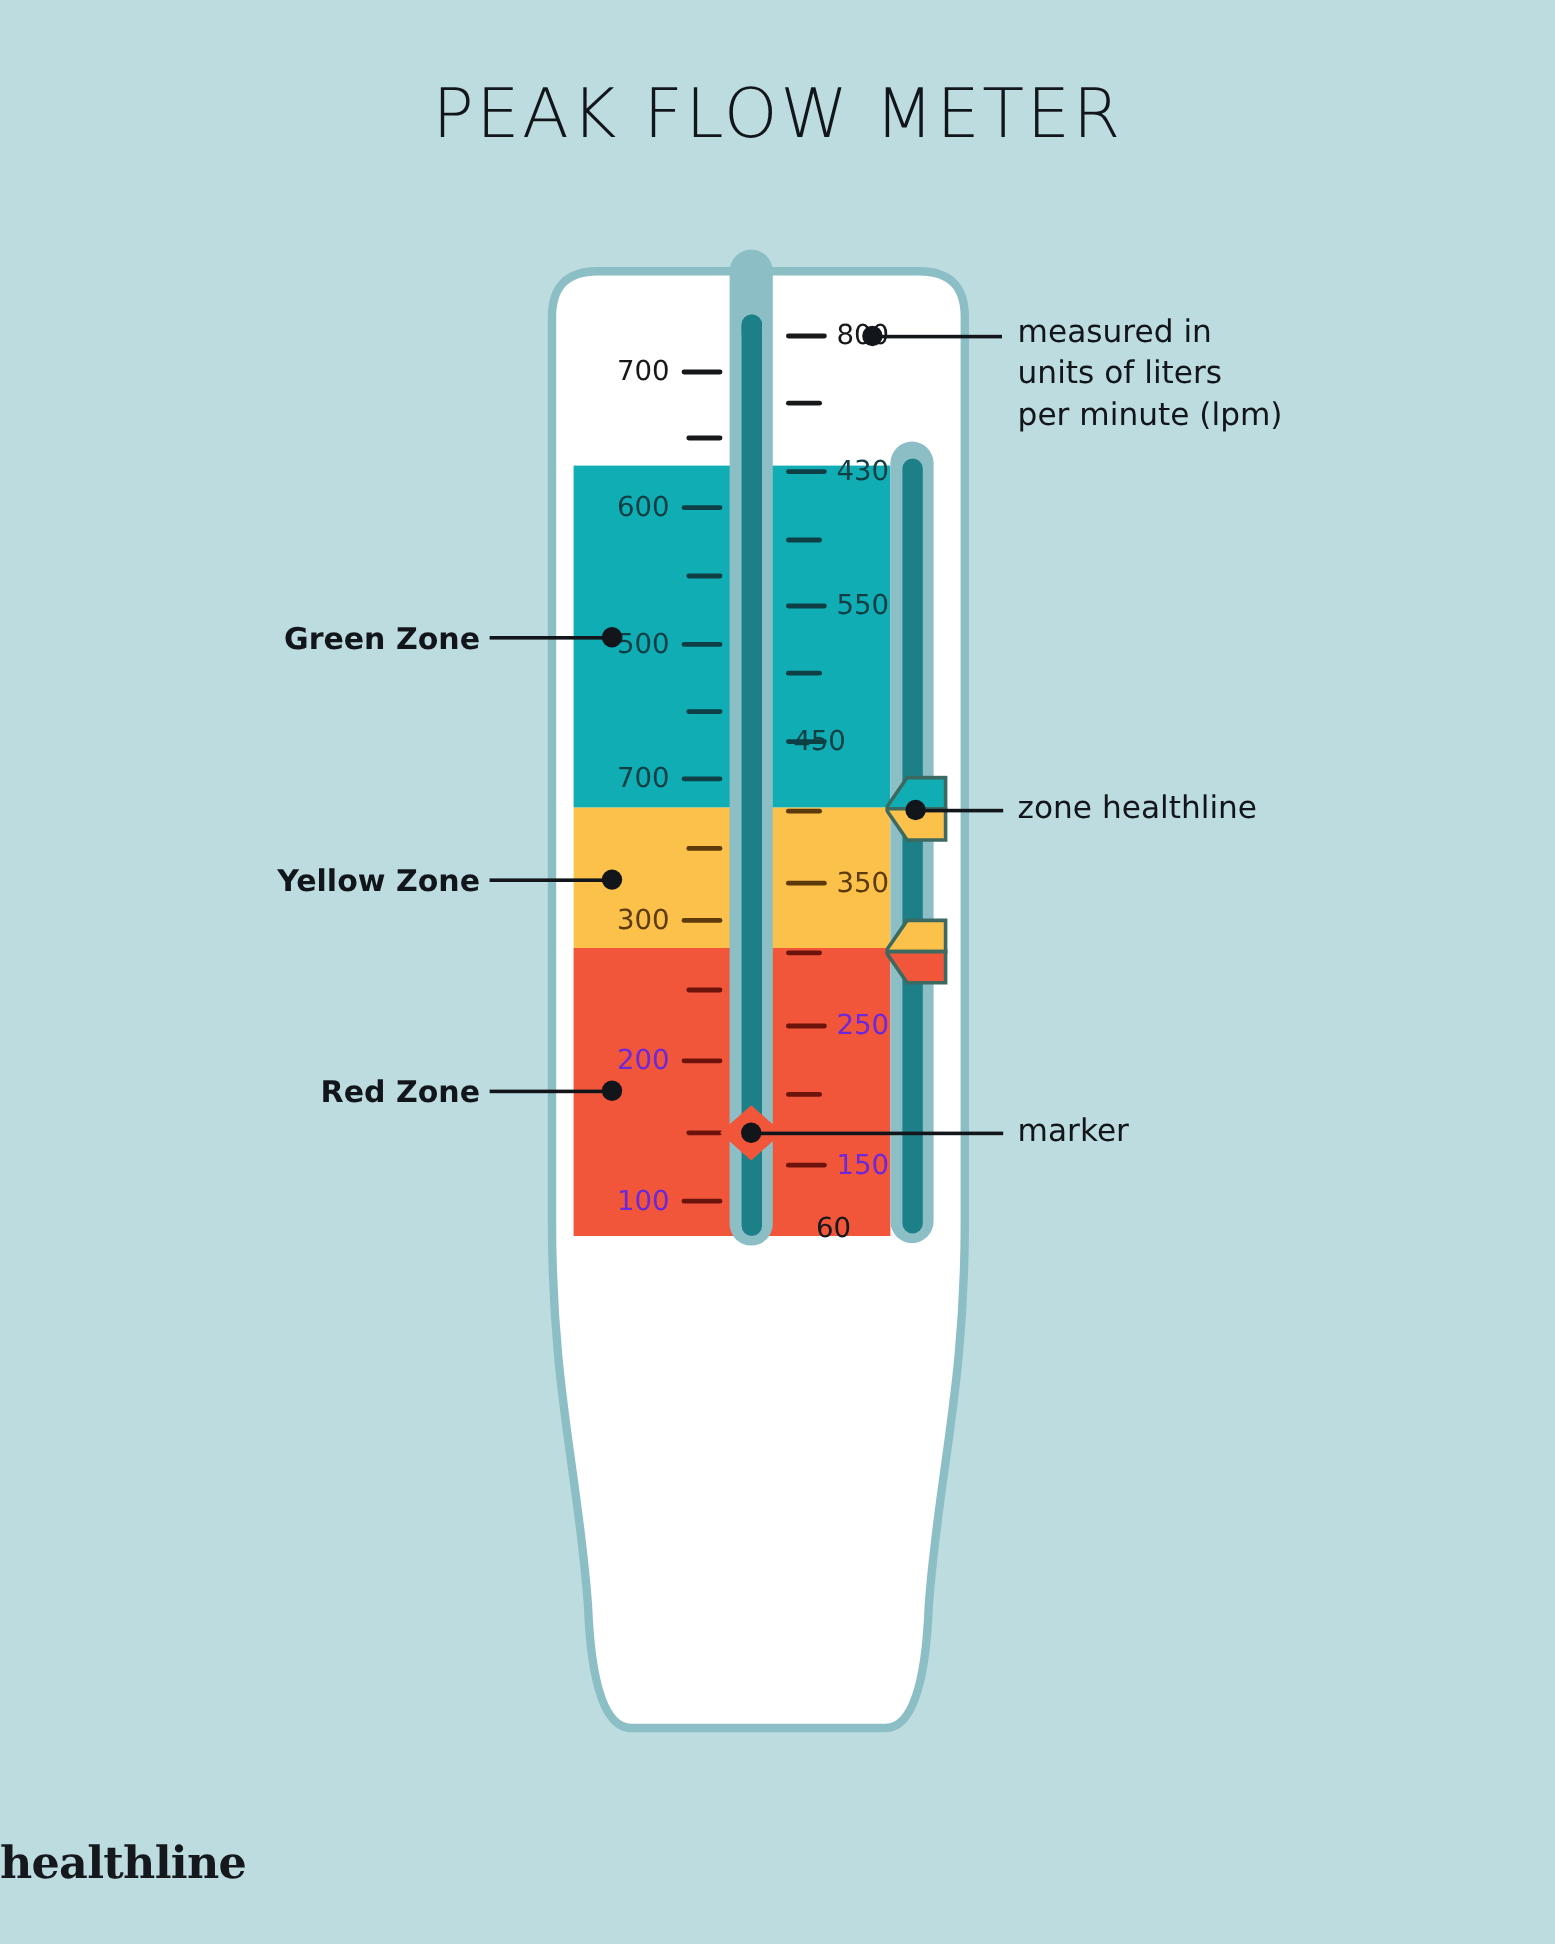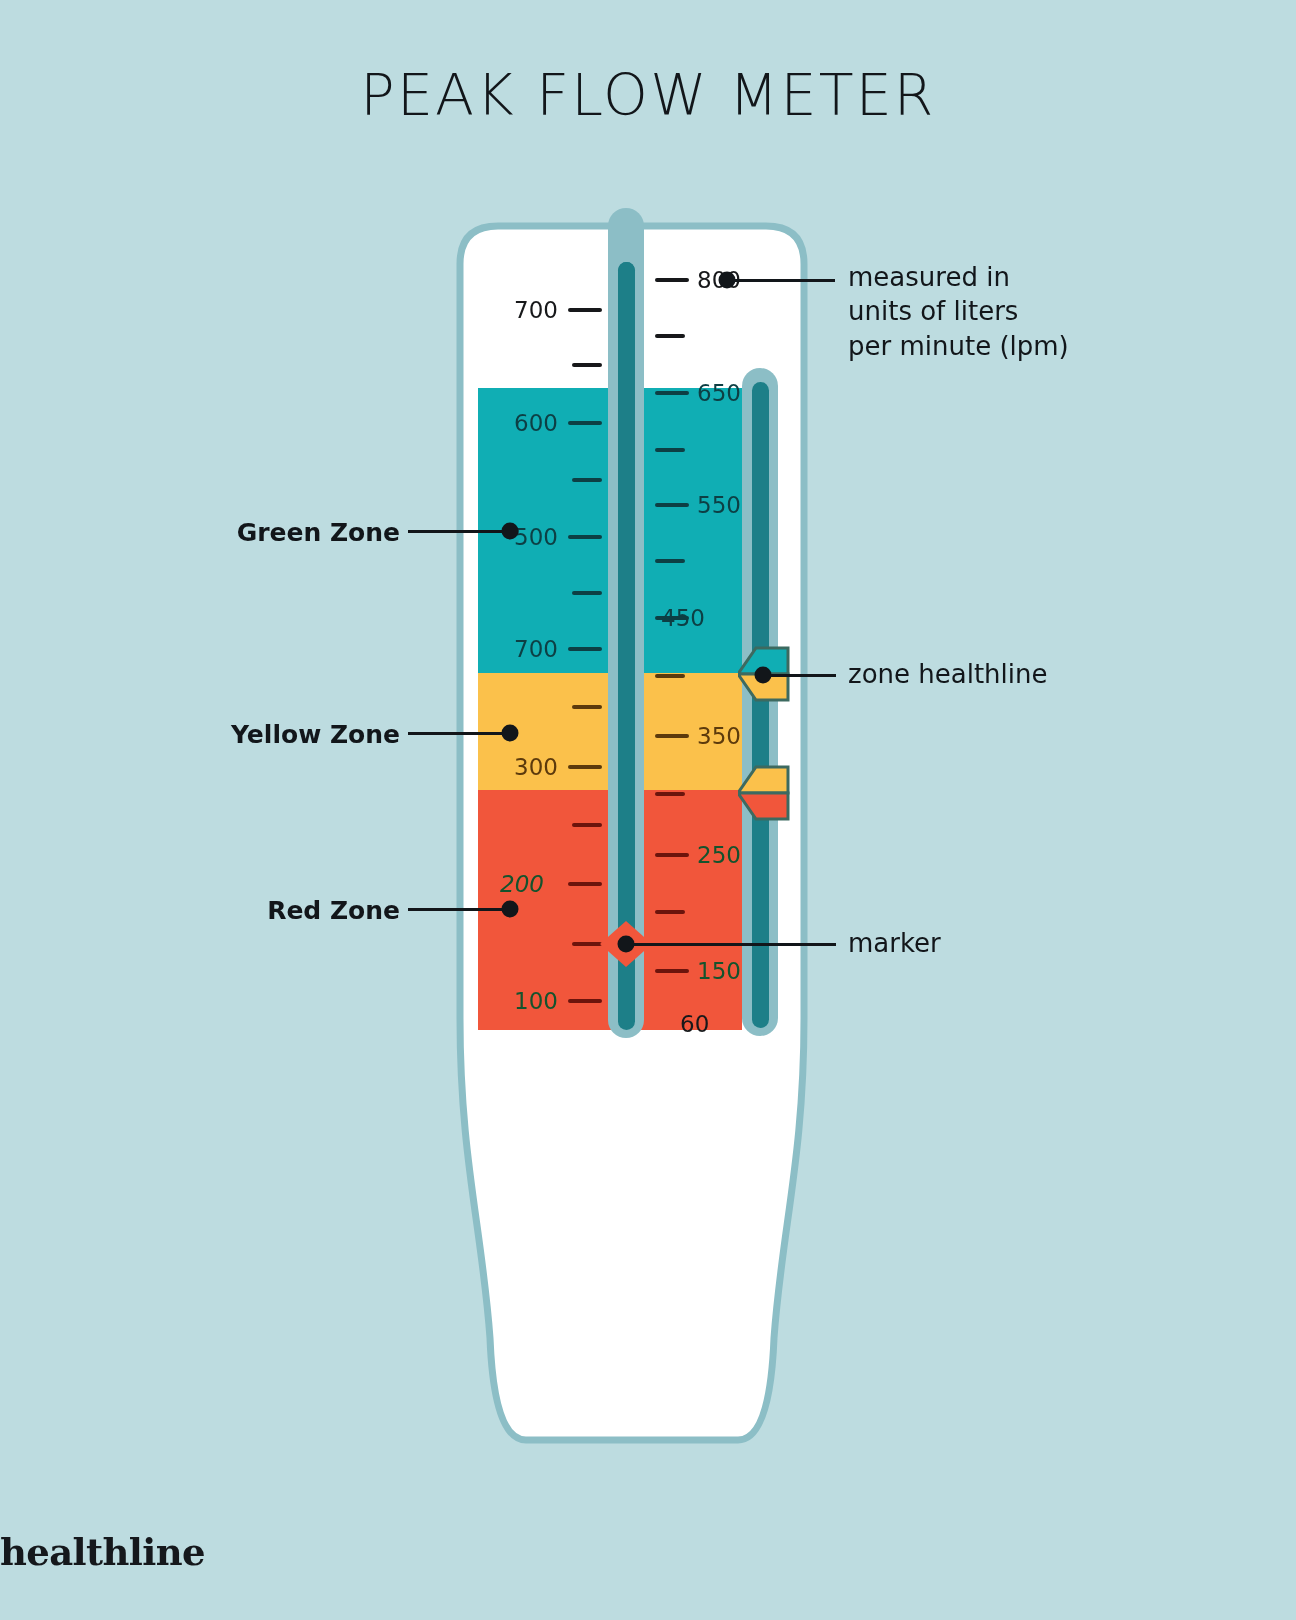--- a/index.html
+++ b/index.html
@@ -84,21 +84,21 @@
     font-size: 23px;
     font-family: "DejaVu Sans", sans-serif;
     font-weight: 400;
     white-space: nowrap;
     color: #17181a;
   }
   .lbl-left  { text-align: right; transform: translateY(-50%); }
   .lbl-right { text-align: left;  transform: translateY(-50%); }
   .lbl-onteal { color: #0d3f44; }
   .lbl-onyell { color: #5c3a0c; }
-  .lbl-onred  { color: #14532d; }
+  .lbl-onred  { color: #6d28d9; }
   .lbl-dark   { color: #17181a; }
 
   
   .rail-outer {
     position: absolute;
     background: #8cbec6;
     border-radius: 18px;
   }
   .rail-rod {
     position: absolute;
@@ -182,32 +182,32 @@
       <div class="tick tick-major tick-onteal" style="left: 568px; top: 535px;"></div>
       <div class="tick-label lbl-left lbl-onteal" style="left: 430px; width: 128px; top: 537px;">500</div>
       <div class="tick tick-minor tick-onteal" style="left: 572px; top: 591px;"></div>
       <div class="tick tick-major tick-onteal" style="left: 568px; top: 647px;"></div>
       <div class="tick-label lbl-left lbl-onteal" style="left: 430px; width: 128px; top: 649px;">700</div>
       <div class="tick tick-minor tick-onyell" style="left: 572px; top: 705px;"></div>
       <div class="tick tick-major tick-onyell" style="left: 568px; top: 765px;"></div>
       <div class="tick-label lbl-left lbl-onyell" style="left: 430px; width: 128px; top: 767px;">300</div>
       <div class="tick tick-minor tick-onred" style="left: 572px; top: 823px;"></div>
       <div class="tick tick-major tick-onred" style="left: 568px; top: 882px;"></div>
-      <div class="tick-label lbl-left lbl-onred" style="left: 416px; width: 128px; top: 884px; font-style: italic;">200</div>
+      <div class="tick-label lbl-left lbl-onred" style="left: 430px; width: 128px; top: 884px;">200</div>
       <div class="tick tick-minor tick-onred" style="left: 572px; top: 942px;"></div>
       <div class="tick tick-major tick-onred" style="left: 568px; top: 999px;"></div>
       <div class="tick-label lbl-left lbl-onred" style="left: 430px; width: 128px; top: 1001px;">100</div>
     </div>
 
   <div id="ticks-right">
       <div class="tick tick-major tick-dark" style="left: 655px; top: 278px;"></div>
       <div class="tick-label lbl-right lbl-dark" style="left: 697px; width: 110px; top: 280px;">800</div>
       <div class="tick tick-minor tick-dark" style="left: 655px; top: 334px;"></div>
       <div class="tick tick-major tick-onteal" style="left: 655px; top: 391px;"></div>
-      <div class="tick-label lbl-right lbl-onteal" style="left: 697px; width: 110px; top: 393px;">650</div>
+      <div class="tick-label lbl-right lbl-onteal" style="left: 697px; width: 110px; top: 393px;">430</div>
       <div class="tick tick-minor tick-onteal" style="left: 655px; top: 448px;"></div>
       <div class="tick tick-major tick-onteal" style="left: 655px; top: 503px;"></div>
       <div class="tick-label lbl-right lbl-onteal" style="left: 697px; width: 110px; top: 505px;">550</div>
       <div class="tick tick-minor tick-onteal" style="left: 655px; top: 559px;"></div>
       <div class="tick tick-major tick-onteal" style="left: 655px; top: 616px;"></div>
       <div class="tick-label lbl-right lbl-onteal" style="left: 661px; width: 110px; top: 618px;">450</div>
       <div class="tick tick-minor tick-onyell" style="left: 655px; top: 674px;"></div>
       <div class="tick tick-major tick-onyell" style="left: 655px; top: 734px;"></div>
       <div class="tick-label lbl-right lbl-onyell" style="left: 697px; width: 110px; top: 736px;">350</div>
       <div class="tick tick-minor tick-onred" style="left: 655px; top: 792px;"></div>

